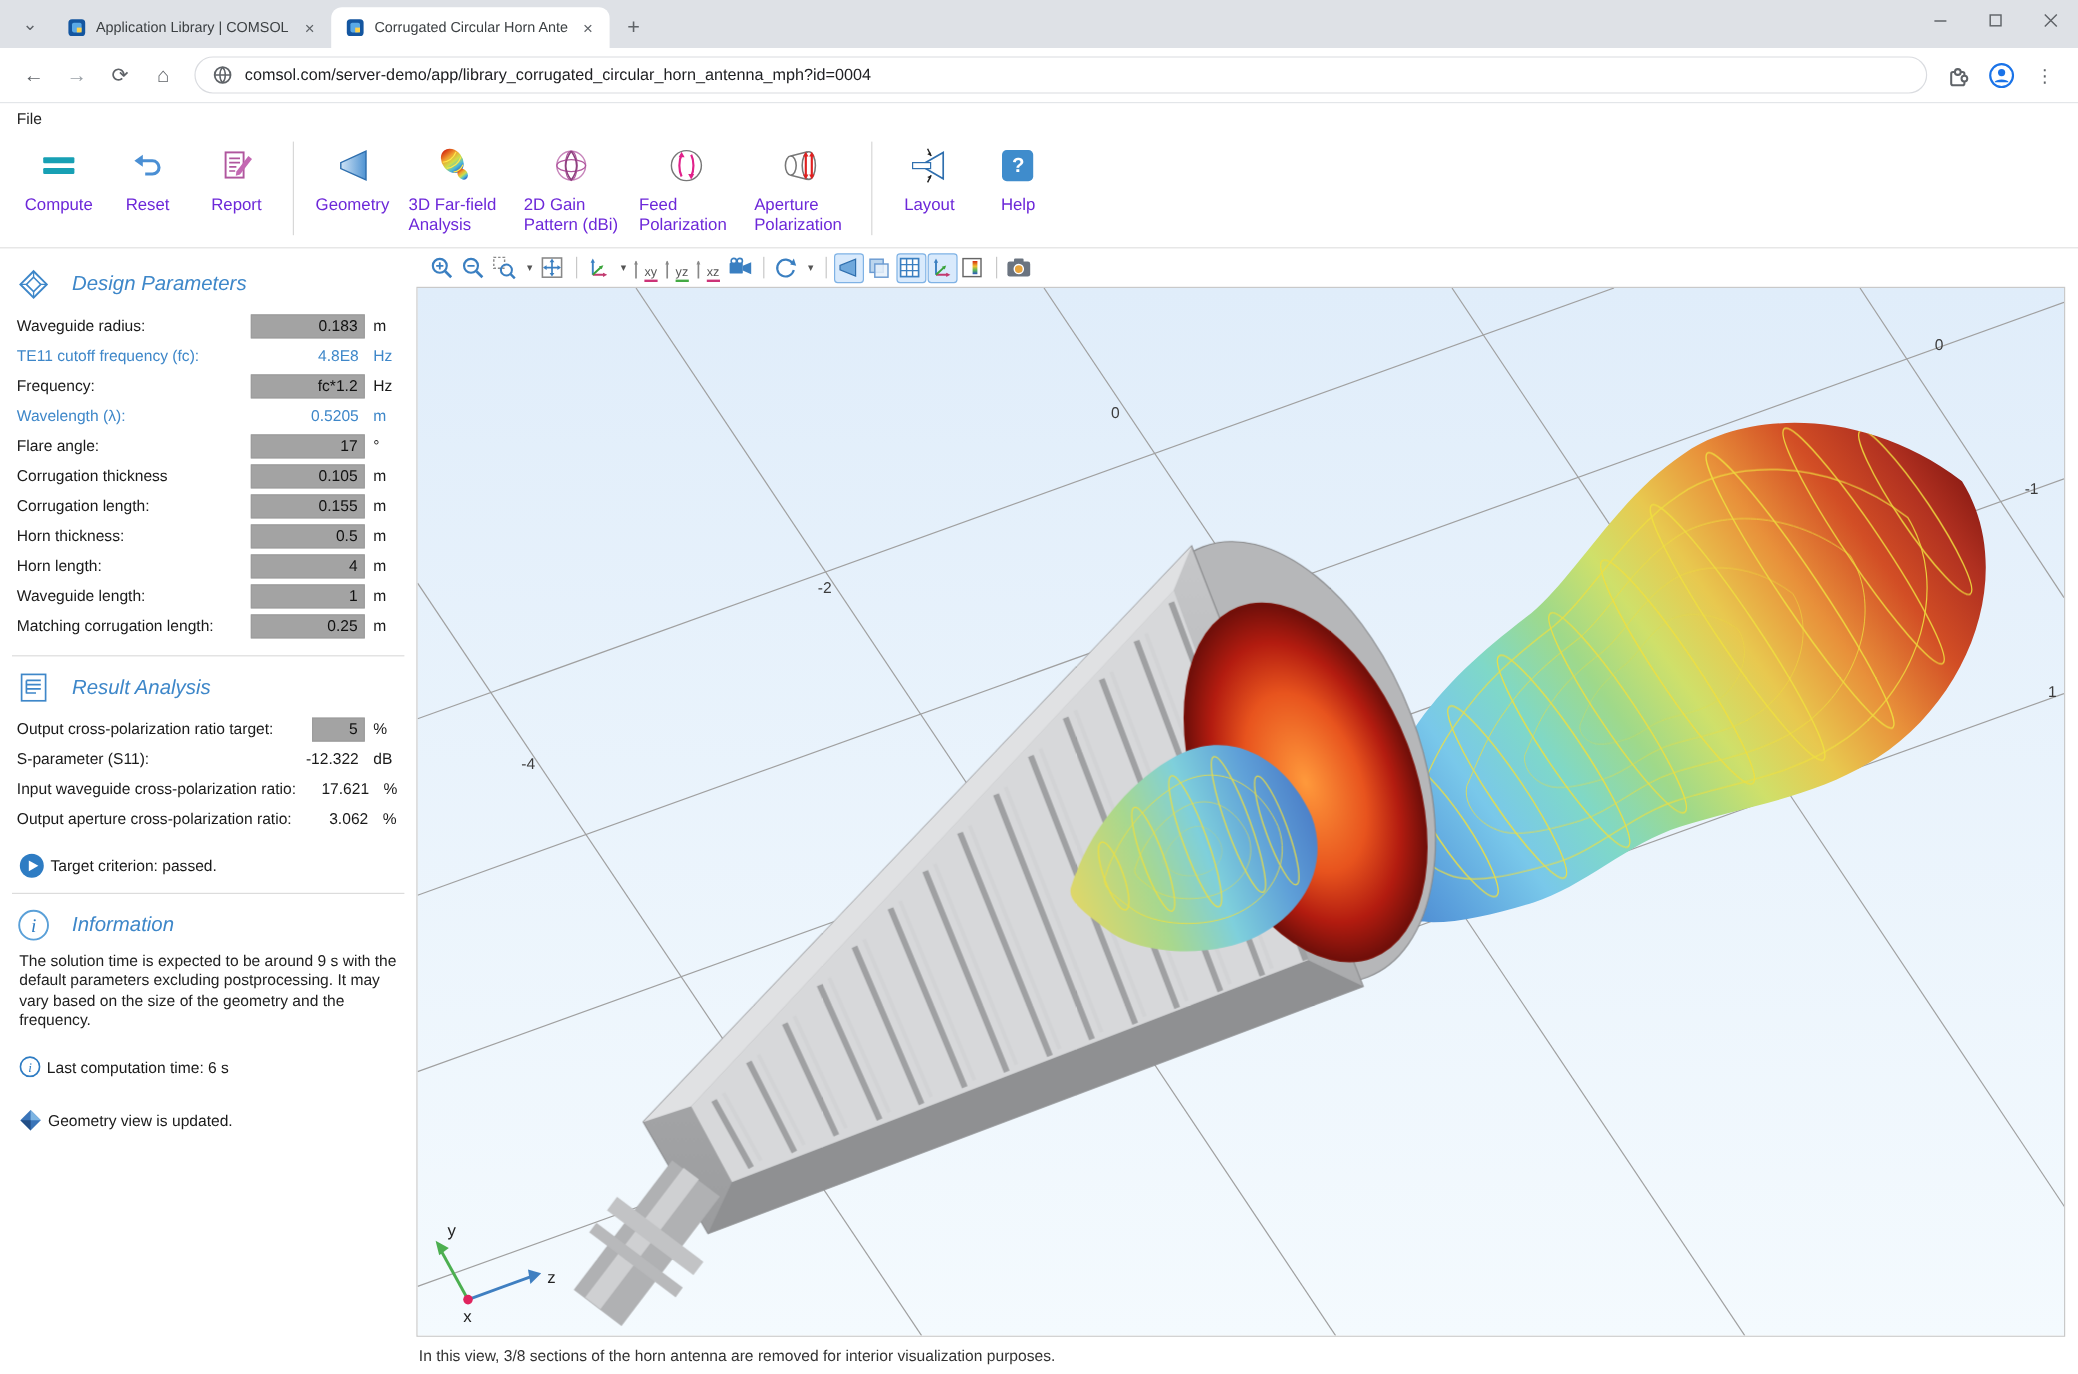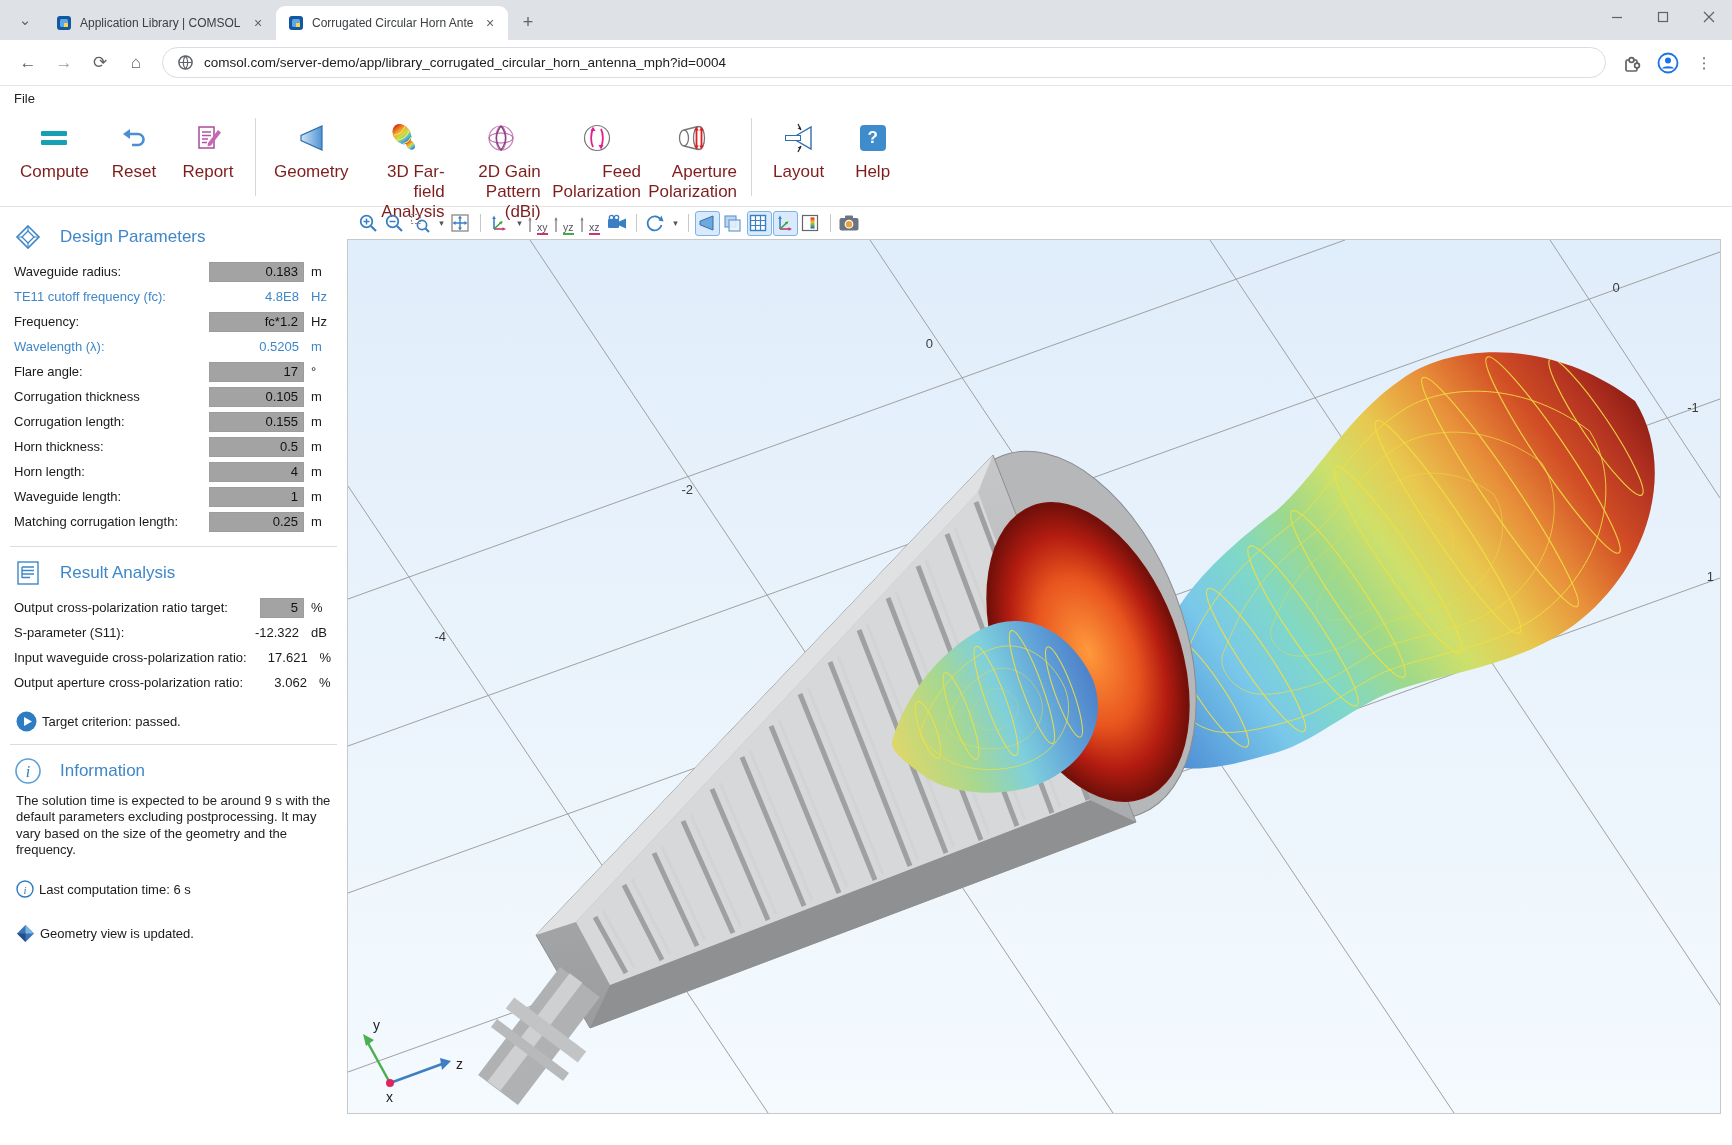--- a/index.html
+++ b/index.html
@@ -31,33 +31,33 @@
   .kebab { font-size:15px; color:#5f6368; letter-spacing:0; }
 
   
   .menubar { height:24px; display:flex; align-items:center; padding-left:14px;
     font-size:13px; color:#222; }
   .ribbon { height:97px; display:flex; align-items:flex-start; padding:4px 0 0 12px;
     border-bottom:1px solid #e2e2e2; }
   .rbtn { min-width:74px; max-width:96px; padding:2px 8px; display:flex; flex-direction:column;
     align-items:center; }
   .ricon { height:44px; display:flex; align-items:center; justify-content:center; }
-  .rlabel { font-size:17px; color:#7f1d1d; text-align:right; line-height:1.18; margin-top:2px; }
+  .rlabel { font-size:14px; color:#6d28d9; text-align:left; line-height:1.18; margin-top:2px; }
   .rsep { width:1px; background:#d8d8d8; height:78px; margin:4px 10px 0 10px; }
   .computebars { width:26px; height:26px; display:flex; flex-direction:column; justify-content:center; gap:4px; }
   .computebars i { display:block; height:5px; background:#17a0b4; border-radius:1px; }
   .helpbox { width:26px; height:26px; background:#3f8ccc; border-radius:4px; color:#fff;
     font-size:17px; font-weight:bold; display:flex; align-items:center; justify-content:center; }
 
   .content { display:flex; height:939px; }
 
   
   .sidebar { width:347px; padding-top:6px; flex:none; }
   .sechead { display:flex; align-items:center; gap:18px; padding-left:14px; margin:10px 0 8px; }
-  .sechead .stitle { font-size:17px; color:#3e87c9; }
+  .sechead .stitle { font-size:17px; color:#3e87c9;font-style:italic; }
   .prow { display:flex; align-items:center; height:25px; padding:0 12px 0 14px; font-size:13px; color:#1a1a1a; }
   .plabel { flex:1; white-space:nowrap; }
   .pinput { width:95px; height:20px; border:1px solid #9c9c9c; background:#a3a3a3; text-align:right;
     font-size:13px; padding:0 5px; font-family:"Liberation Sans",sans-serif; color:#111; }
   .pinput.small { width:44px; }
   .pvalue { width:100px; text-align:right; padding-right:5px; }
   .punit { width:24px; margin-left:7px; }
   .blue { color:#3e87c9; }
   .sepline { border-top:1px solid #dcdcdc; margin:12px 10px; }
   .statusrow { display:flex; align-items:center; gap:5px; padding-left:16px; margin-top:16px;
@@ -699,14 +699,15 @@
           <line x1="42" y1="843" x2="94" y2="824" stroke="#3f7fc1" stroke-width="2.5"></line>
           <polygon points="103,821 92,818 94,830" fill="#3f7fc1"></polygon>
           <circle cx="42" cy="843" r="4" fill="#e0245e"></circle>
           <text x="25" y="790" font-size="14" fill="#222">y</text>
           <text x="108" y="829" font-size="14" fill="#222">z</text>
           <text x="38" y="862" font-size="14" fill="#222">x</text>
         </g>
       </svg>
     </div>
 
+    <div class="gcaption">In this view, 3/8 sections of the horn antenna are removed for interior visualization purposes.</div>
   </div>
 </div>
 
 </body></html>

